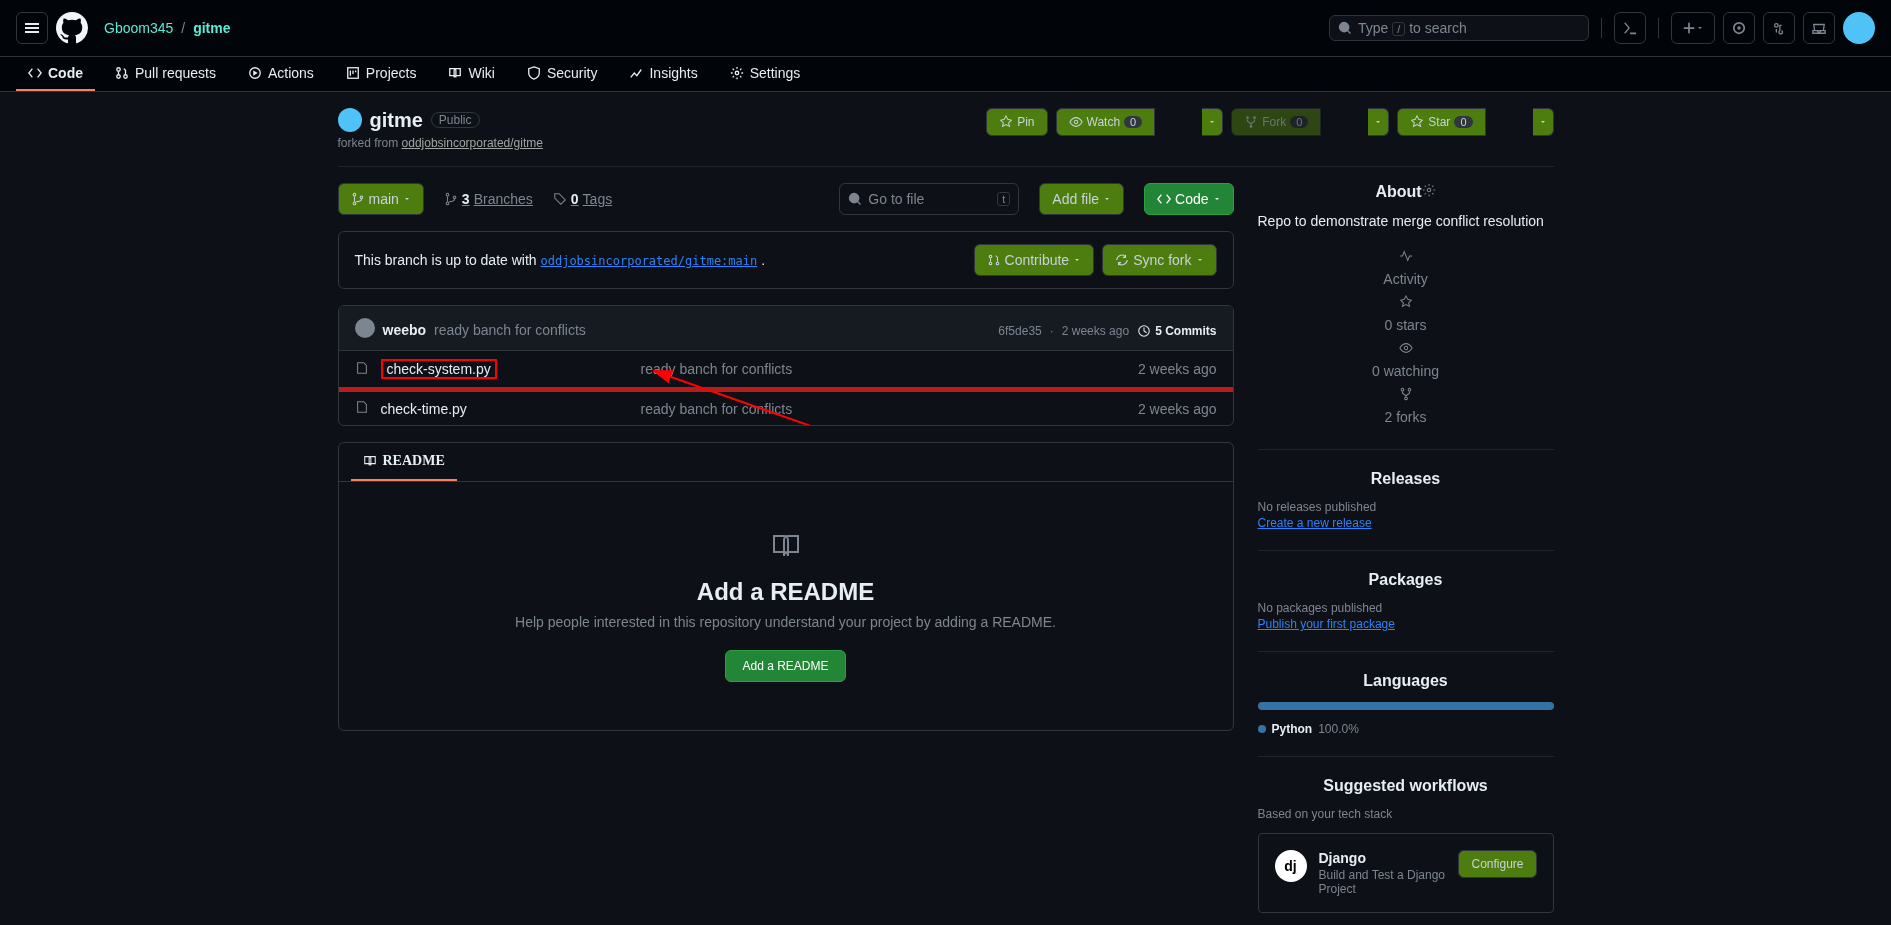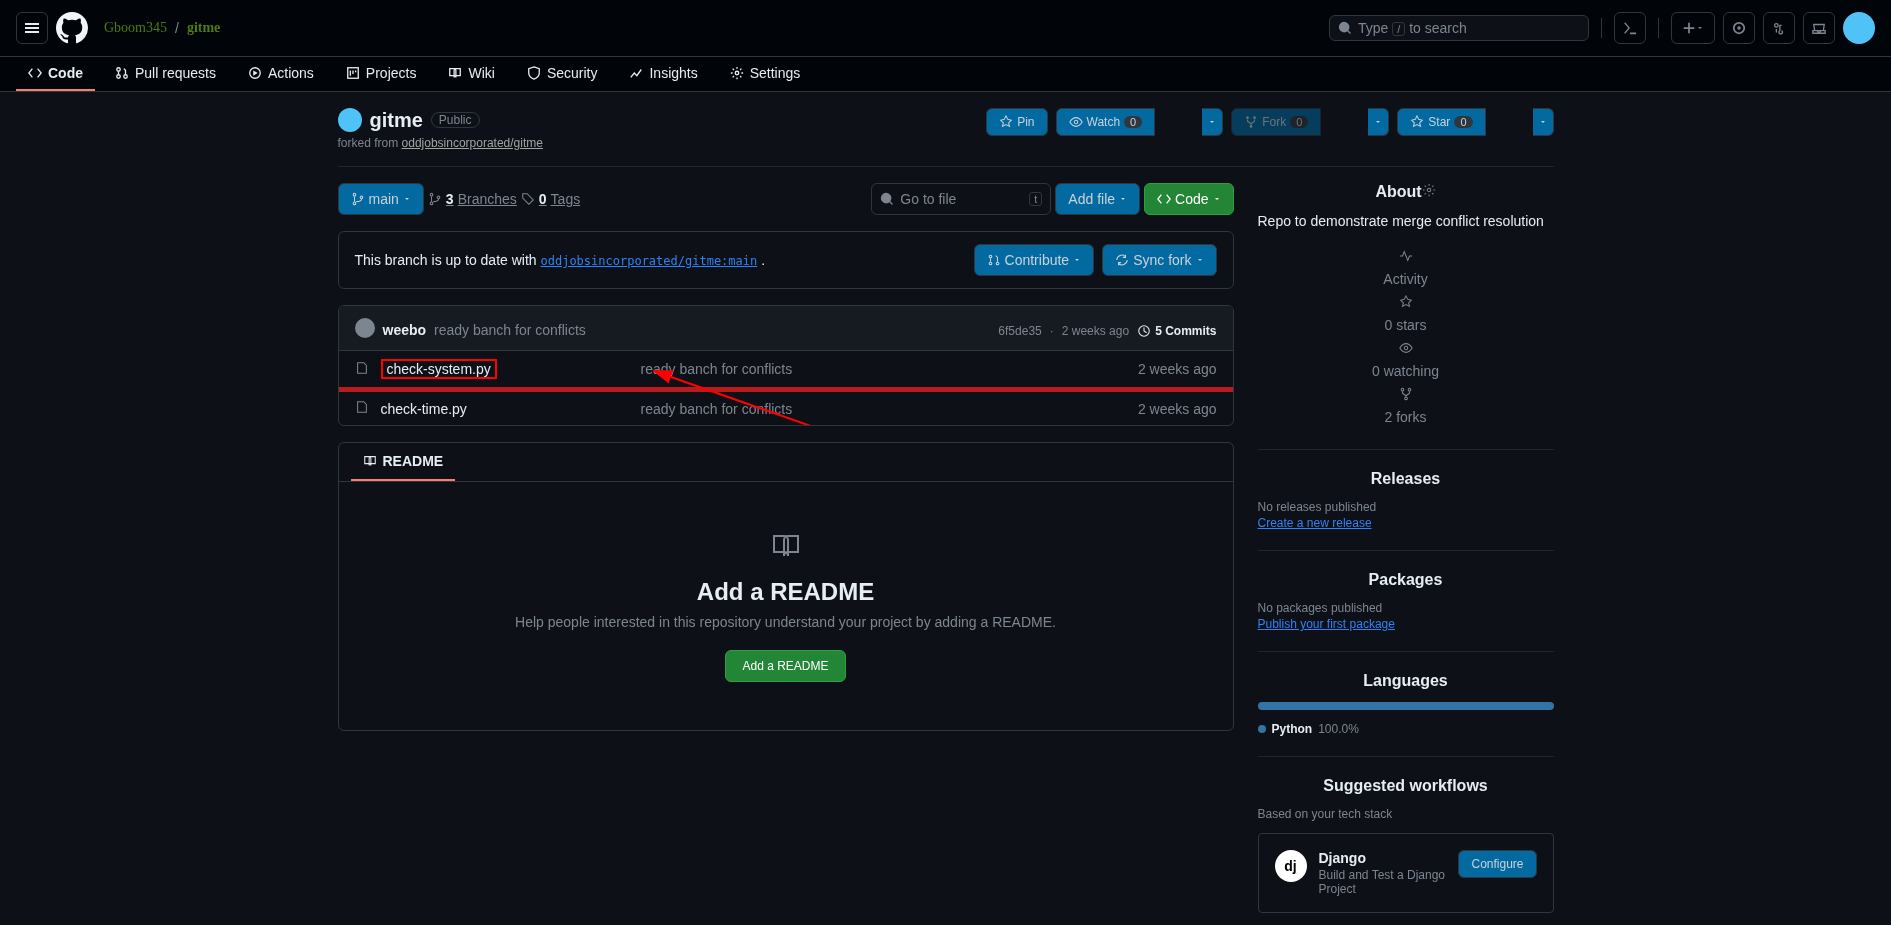--- a/index.html
+++ b/index.html
@@ -2,21 +2,21 @@
 <html><head>
 <meta charset="utf-8">
 <style>
 * { margin: 0; padding: 0; box-sizing: border-box; }
 body { background: #0d1117; color: #e6edf3; font-family: -apple-system, BlinkMacSystemFont, "Segoe UI", Helvetica, Arial, sans-serif; font-size: 14px; }
 .header { display: flex; align-items: center; padding: 12px 16px; background: #010409; border-bottom: 1px solid #30363d; }
 .header-left { display: flex; align-items: center; gap: 8px; }
 .hamburger { width: 32px; height: 32px; border: 1px solid #30363d; border-radius: 6px; display: flex; align-items: center; justify-content: center; cursor: pointer; }
 .logo { width: 32px; height: 32px; fill: #f0f6fc; cursor: pointer; }
 .breadcrumb { display: flex; align-items: center; gap: 4px; margin-left: 8px; }
-.breadcrumb a { color: #4d7c0f; text-decoration: none; font-family: Liberation Serif, serif; }
+.breadcrumb a { color: #5eead4; text-decoration: none; }
 .breadcrumb .sep { color: #7d8590; margin: 0 4px; }
 .breadcrumb .repo { font-weight: 600; }
 .header-right { margin-left: auto; display: flex; align-items: center; gap: 8px; }
 .search-box { display: flex; align-items: center; background: #0d1117; border: 1px solid #30363d; border-radius: 6px; padding: 4px 8px; width: 260px; color: #7d8590; gap: 6px; }
 .search-box .kbd { border: 1px solid #30363d; border-radius: 3px; padding: 0 4px; font-size: 11px; }
 .icon-btn { width: 32px; height: 32px; border: 1px solid #30363d; border-radius: 6px; display: flex; align-items: center; justify-content: center; cursor: pointer; background: transparent; color: #7d8590; }
 .icon-btn-wide { width: 44px; }
 .vsep { width: 1px; height: 20px; background: #30363d; margin: 0 4px; }
 .avatar { width: 32px; height: 32px; border-radius: 50%; background: #4fc3f7; cursor: pointer; }
 .nav { display: flex; padding: 0 16px; background: #010409; border-bottom: 1px solid #30363d; gap: 8px; }
@@ -27,27 +27,27 @@
 .main { flex: 1; min-width: 0; }
 .sidebar { width: 296px; flex-shrink: 0; }
 .repo-header { display: flex; align-items: flex-start; justify-content: space-between; margin-bottom: 16px; padding-bottom: 16px; border-bottom: 1px solid #21262d; }
 .repo-title { display: flex; align-items: center; gap: 8px; }
 .repo-title .avatar-sm { width: 24px; height: 24px; border-radius: 50%; background: #4fc3f7; }
 .repo-title h1 { font-size: 20px; font-weight: 600; }
 .badge { font-size: 12px; color: #7d8590; border: 1px solid #30363d; border-radius: 2em; padding: 0 7px; }
 .fork-text { font-size: 12px; color: #7d8590; margin-top: 4px; }
 .fork-text a { color: #a3a3a3; text-decoration: underline; }
 .repo-actions { display: flex; gap: 8px; }
-.btn { background: #0369a1; border: 1px solid #30363d; color: #c9d1d9; border-radius: 6px; padding: 4px 12px; font-size: 12px; cursor: pointer; display: flex; align-items: center; gap: 4px; height: 28px; }
+.btn { background: #4d7c0f; border: 1px solid #30363d; color: #c9d1d9; border-radius: 6px; padding: 4px 12px; font-size: 12px; cursor: pointer; display: flex; align-items: center; gap: 4px; height: 28px; }
 .btn .count { background: #30363d; border-radius: 2em; padding: 0 6px; font-size: 11px; }
 .btn.disabled { opacity: 0.5; }
 .btn-group { display: flex; gap: 47px; }
 .btn-group .btn:first-child { border-radius: 6px 0 0 6px; }
 .btn-group .btn.caret { border-radius: 0 6px 6px 0; border-left: 0; padding: 4px 6px; }
-.toolbar { display: flex; align-items: center; gap: 4px; margin-bottom: 16px; }
+.toolbar { display: flex; align-items: center; gap: 20px; margin-bottom: 16px; }
 .toolbar .spacer { flex: 1; }
 .btn-green { background: #238636; border-color: #2ea043; color: #fff; }
 .file-input { display: flex; align-items: center; background: #0d1117; border: 1px solid #30363d; border-radius: 6px; padding: 4px 8px; color: #7d8590; width: 180px; gap: 6px; height: 32px; }
 .file-input .kbd { border: 1px solid #30363d; border-radius: 3px; padding: 0 4px; font-size: 11px; margin-left: auto; }
 .branch-status { display: flex; align-items: center; justify-content: space-between; border: 1px solid #30363d; border-radius: 6px; padding: 12px 16px; margin-bottom: 16px; background: #0d1117; }
 .branch-status .link { color: #2f81f7; font-family: monospace; font-size: 12px; }
 .file-list { border: 1px solid #30363d; border-radius: 6px; overflow: hidden; }
 .file-list-header { display: flex; align-items: flex-end; padding: 12px 16px; background: #161b22; border-bottom: 1px solid #30363d; }
 .file-list-header .avatar-xs { width: 20px; height: 20px; border-radius: 50%; background: #7d8590; margin-right: 8px; }
 .file-list-header .author { font-weight: 600; margin-right: 8px; }
@@ -55,21 +55,21 @@
 .file-list-header .meta { margin-left: auto; display: flex; align-items: center; gap: 8px; color: #7d8590; font-size: 12px; }
 .file-list-header .commits { display: flex; align-items: center; gap: 4px; color: #e6edf3; font-weight: 600; }
 .file-row { display: flex; align-items: center; padding: 8px 16px; border-bottom: 5px solid #b91c1c; }
 .file-row:last-child { border-bottom: none; }
 .file-row .icon { margin-right: 12px; color: #7d8590; }
 .file-row .name { width: 260px; color: #e6edf3; }
 .file-row .msg { flex: 1; color: #7d8590; }
 .file-row .date { color: #7d8590; }
 .highlight { border: 2px solid #ff0000; padding: 0 4px; display: inline-block; }
 .readme-box { border: 1px solid #30363d; border-radius: 6px; margin-top: 16px; }
-.readme-tabs { display: flex; border-bottom: 1px solid #30363d; padding: 0 12px; }
+.readme-tabs { display: flex; border-bottom: 1px solid #30363d; padding: 0 12px; font-family: Liberation Serif, serif; }
 .readme-tab { padding: 10px 12px; display: flex; align-items: center; gap: 6px; border-bottom: 2px solid #f78166; font-weight: 600; }
 .readme-empty { padding: 48px; text-align: center; }
 .readme-empty h2 { font-size: 24px; margin: 16px 0 8px; }
 .readme-empty p { color: #7d8590; margin-bottom: 20px; }
 .sidebar h2 { font-size: 16px; font-weight: 600; margin-bottom: 12px; display: flex; justify-content: center; }
 .sidebar-section { padding-bottom: 20px; margin-bottom: 20px; border-bottom: 1px solid #21262d; }
 .sidebar-section:last-child { border: none; }
 .sidebar .desc { margin-bottom: 16px; }
 .sidebar .meta-item { display: flex; align-items: center; gap: 8px; color: #7d8590; padding: 4px 0; font-size: 14px; flex-direction: column; }
 .sidebar .muted { color: #7d8590; font-size: 12px; }

